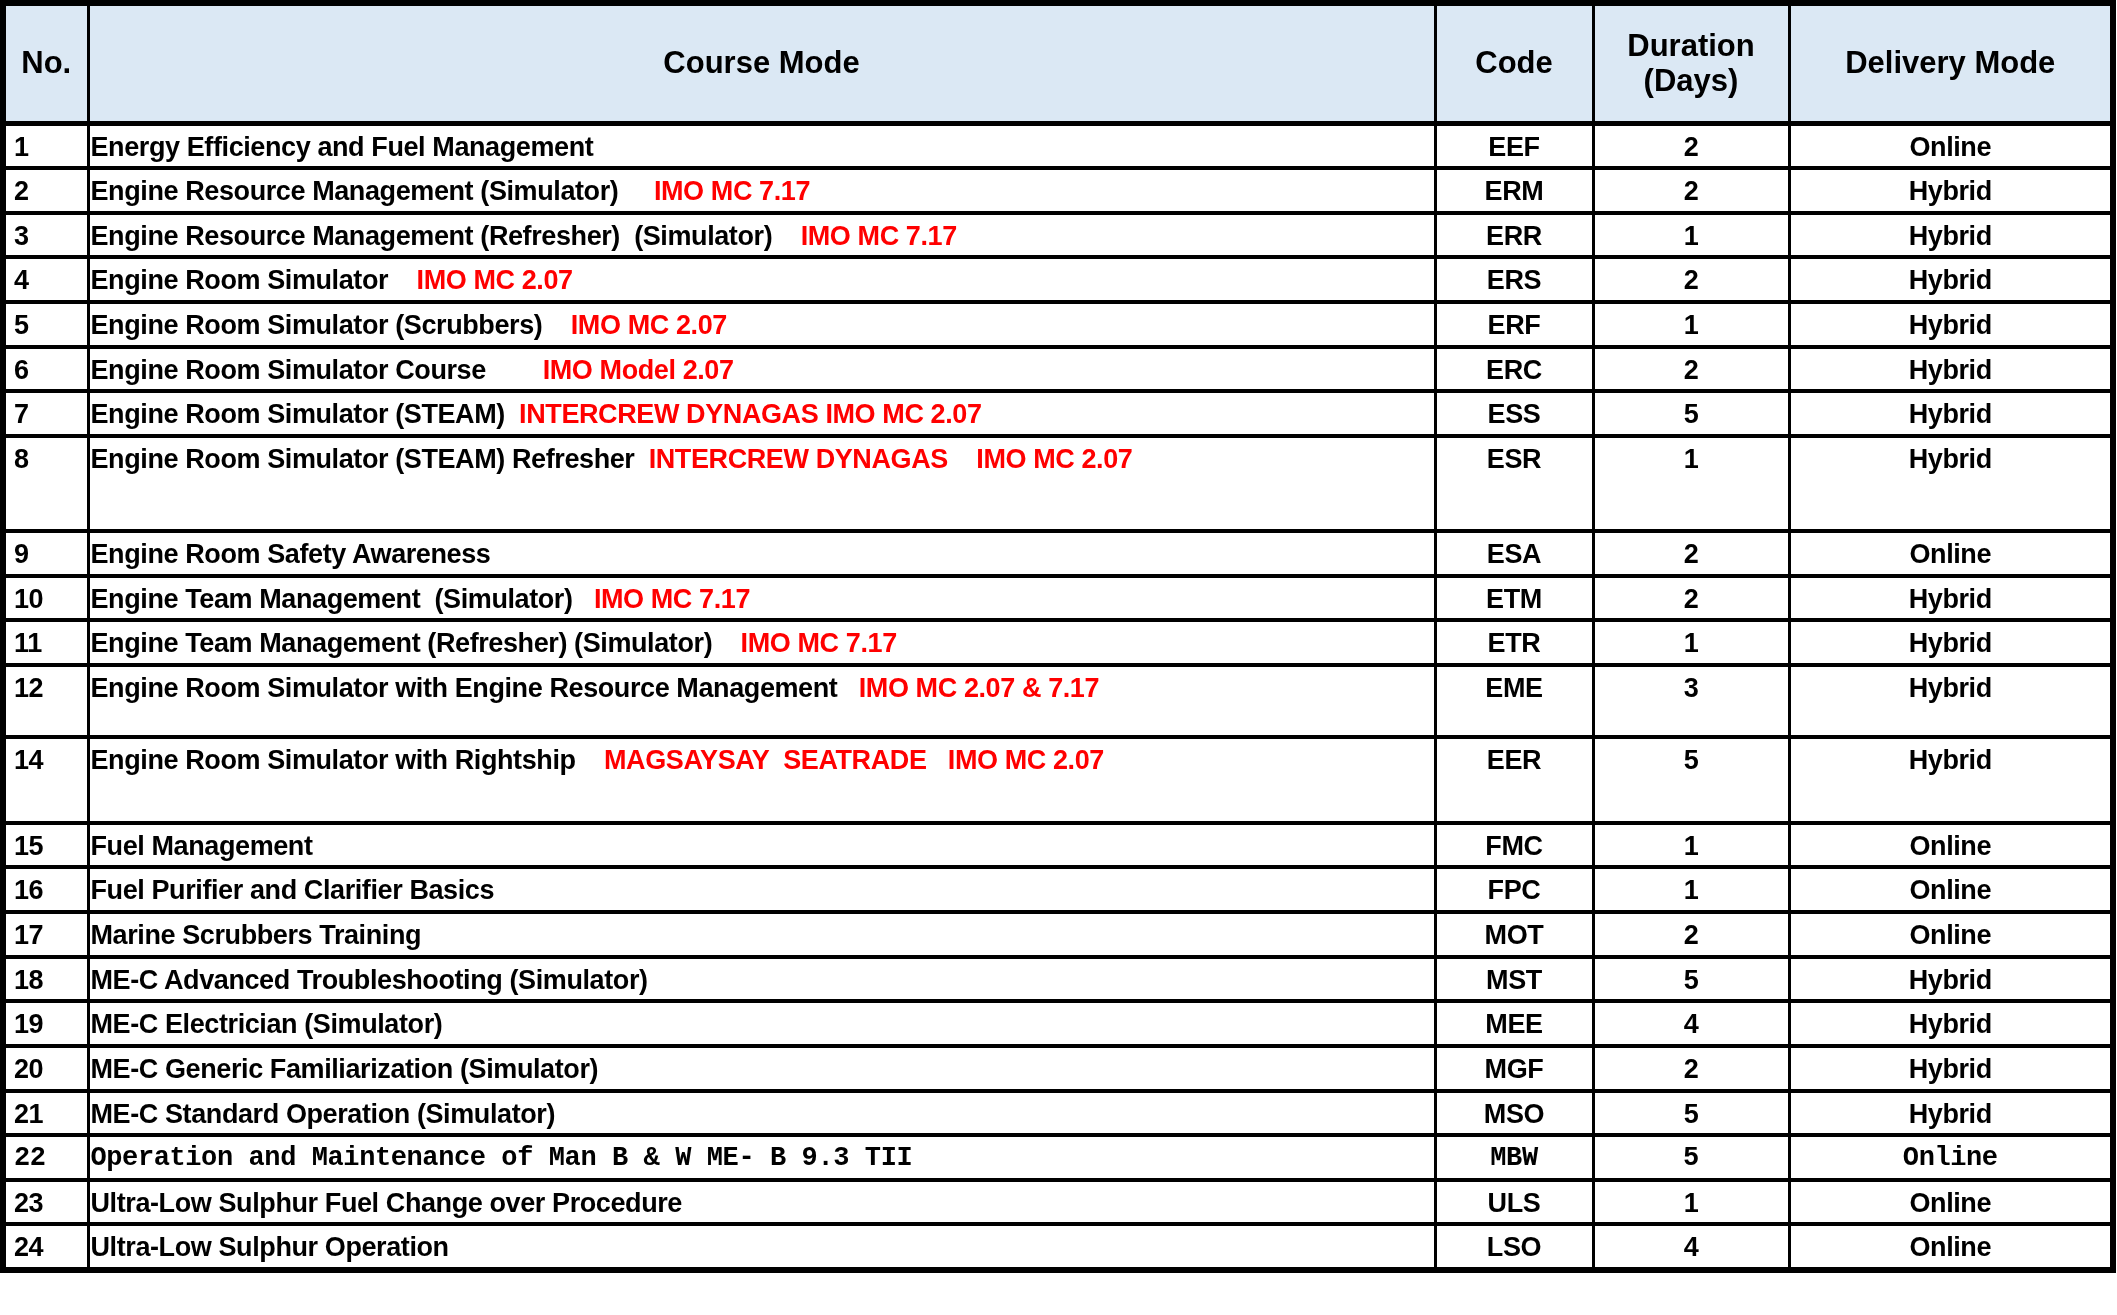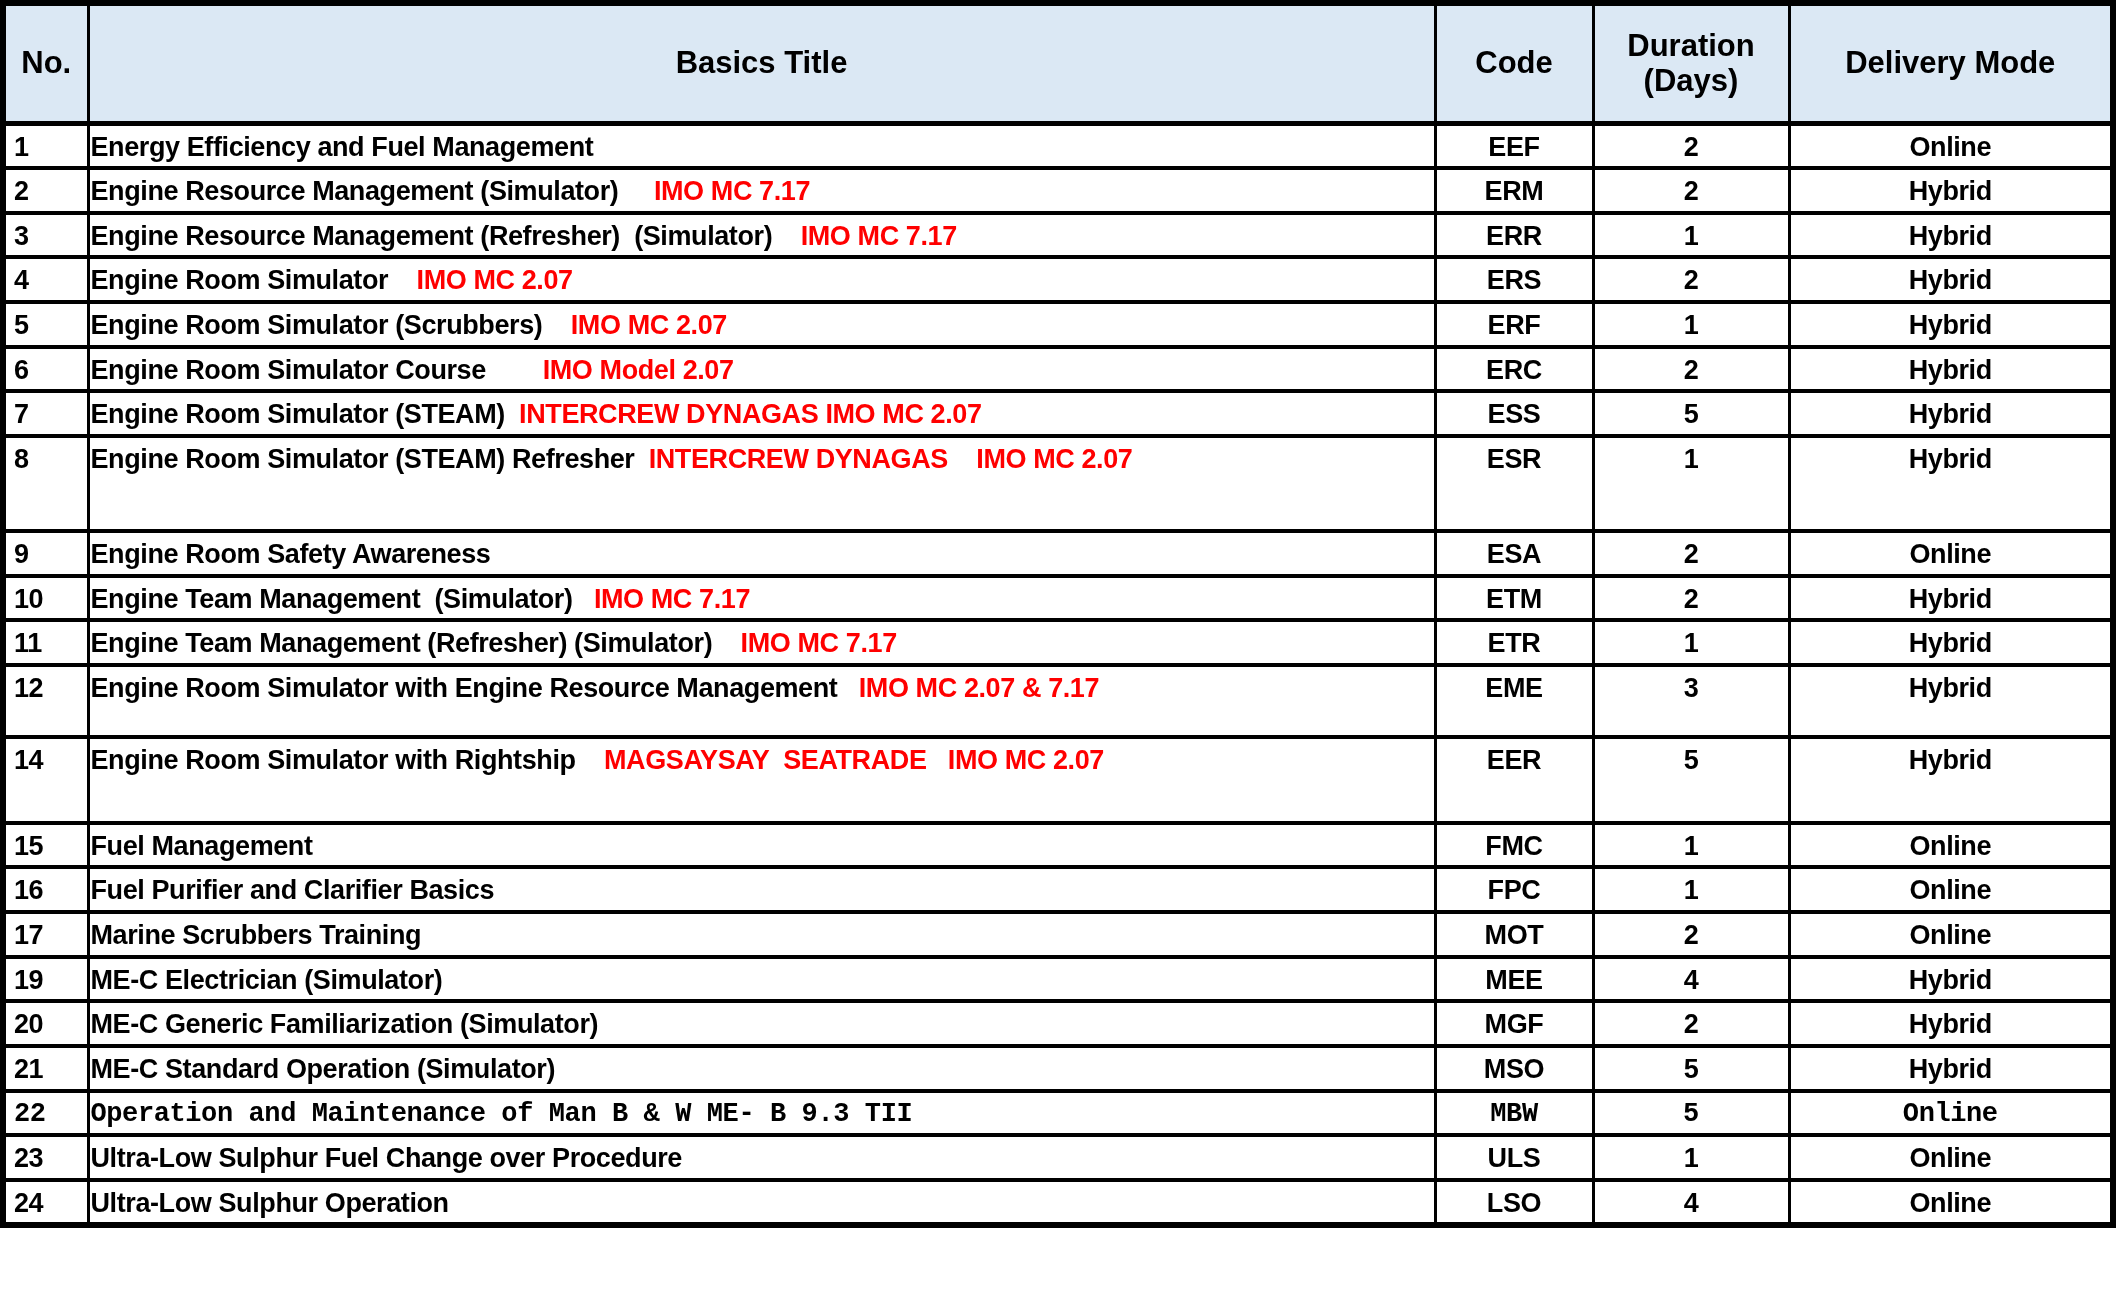--- a/index.html
+++ b/index.html
@@ -64,21 +64,21 @@
   <colgroup>
       <col style="width: 85px;">
       <col style="width: 1347px;">
       <col style="width: 158px;">
       <col style="width: 196px;">
       <col style="width: 324px;">
     </colgroup>
   <thead>
     <tr>
         <th>No.</th>
-        <th>Basics Title</th>
+        <th>Course Mode</th>
         <th>Code</th>
         <th>Duration (Days)</th>
         <th>Delivery Mode</th>
       </tr>
   </thead>
   <tbody>
       <tr style="height: 43px;">
         <td class="cell-no">1</td>
         <td class="cell-title"><span>Energy Efficiency and Fuel Management</span></td>
         <td class="cell-code">EEF</td>
@@ -184,20 +184,27 @@
         <td class="cell-mode">Online</td>
       </tr>
       <tr style="height: 43px;">
         <td class="cell-no">17</td>
         <td class="cell-title"><span>Marine Scrubbers Training</span></td>
         <td class="cell-code">MOT</td>
         <td class="cell-duration">2</td>
         <td class="cell-mode">Online</td>
       </tr>
       <tr style="height: 43px;">
+        <td class="cell-no">18</td>
+        <td class="cell-title"><span>ME-C Advanced Troubleshooting (Simulator)</span></td>
+        <td class="cell-code">MST</td>
+        <td class="cell-duration">5</td>
+        <td class="cell-mode">Hybrid</td>
+      </tr>
+      <tr style="height: 43px;">
         <td class="cell-no">19</td>
         <td class="cell-title"><span>ME-C Electrician (Simulator)</span></td>
         <td class="cell-code">MEE</td>
         <td class="cell-duration">4</td>
         <td class="cell-mode">Hybrid</td>
       </tr>
       <tr style="height: 43px;">
         <td class="cell-no">20</td>
         <td class="cell-title"><span>ME-C Generic Familiarization (Simulator)</span></td>
         <td class="cell-code">MGF</td>

